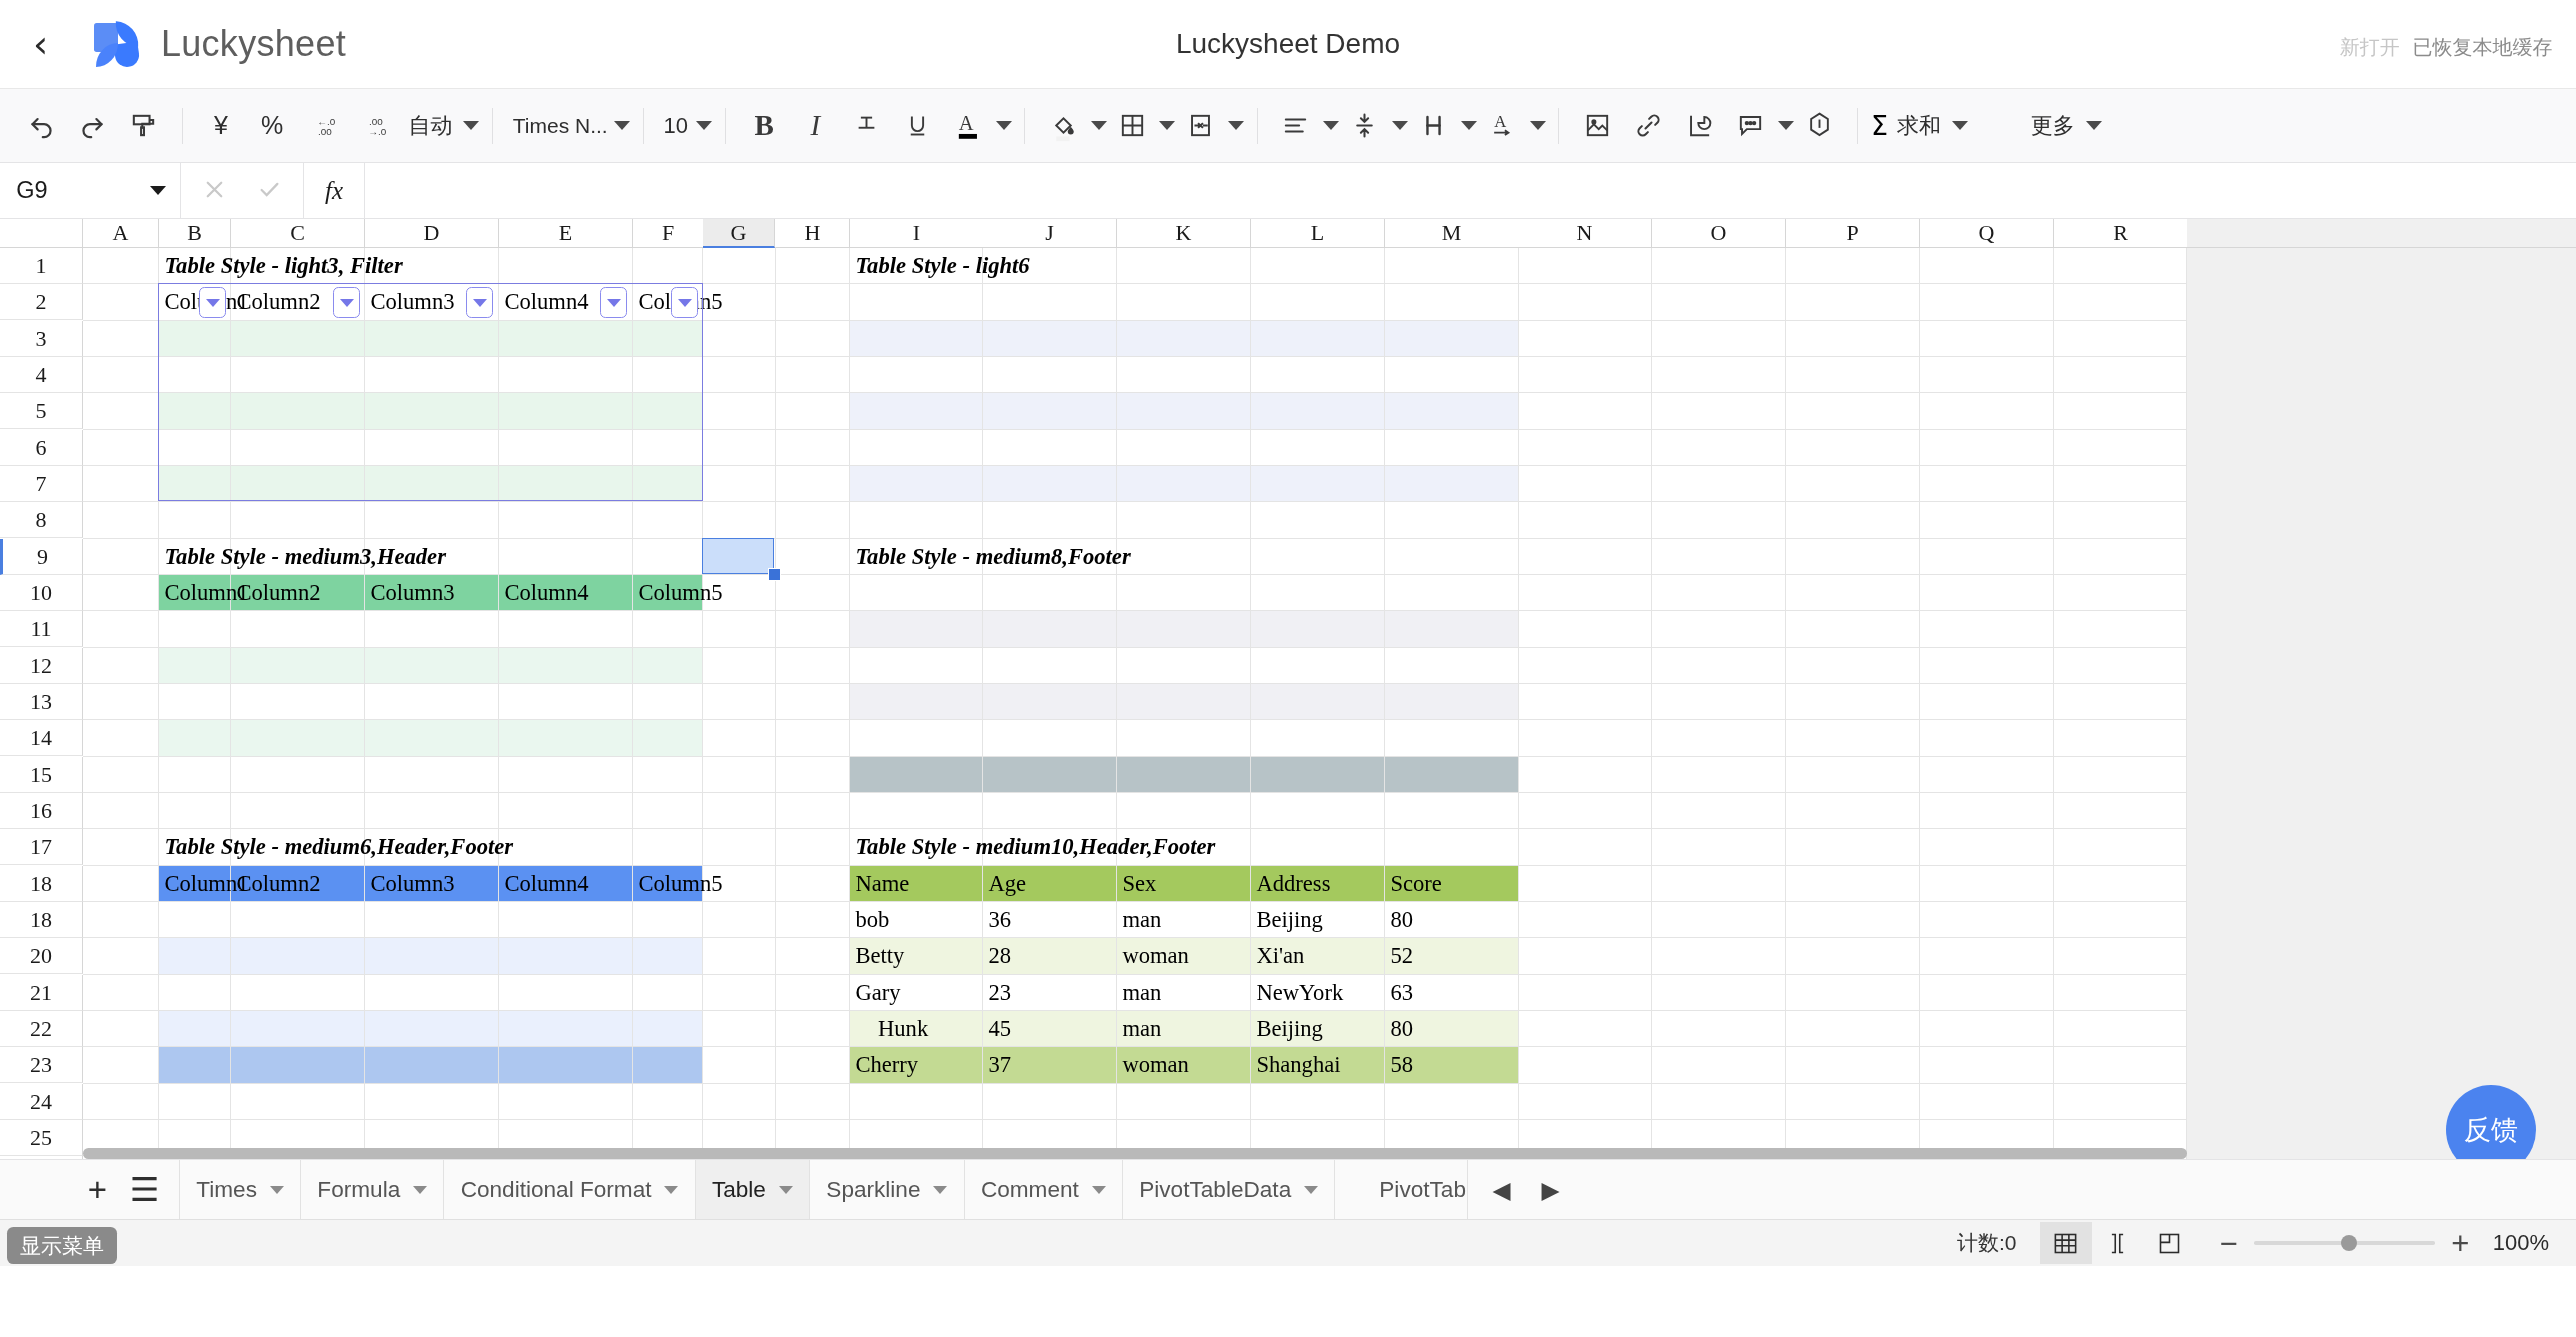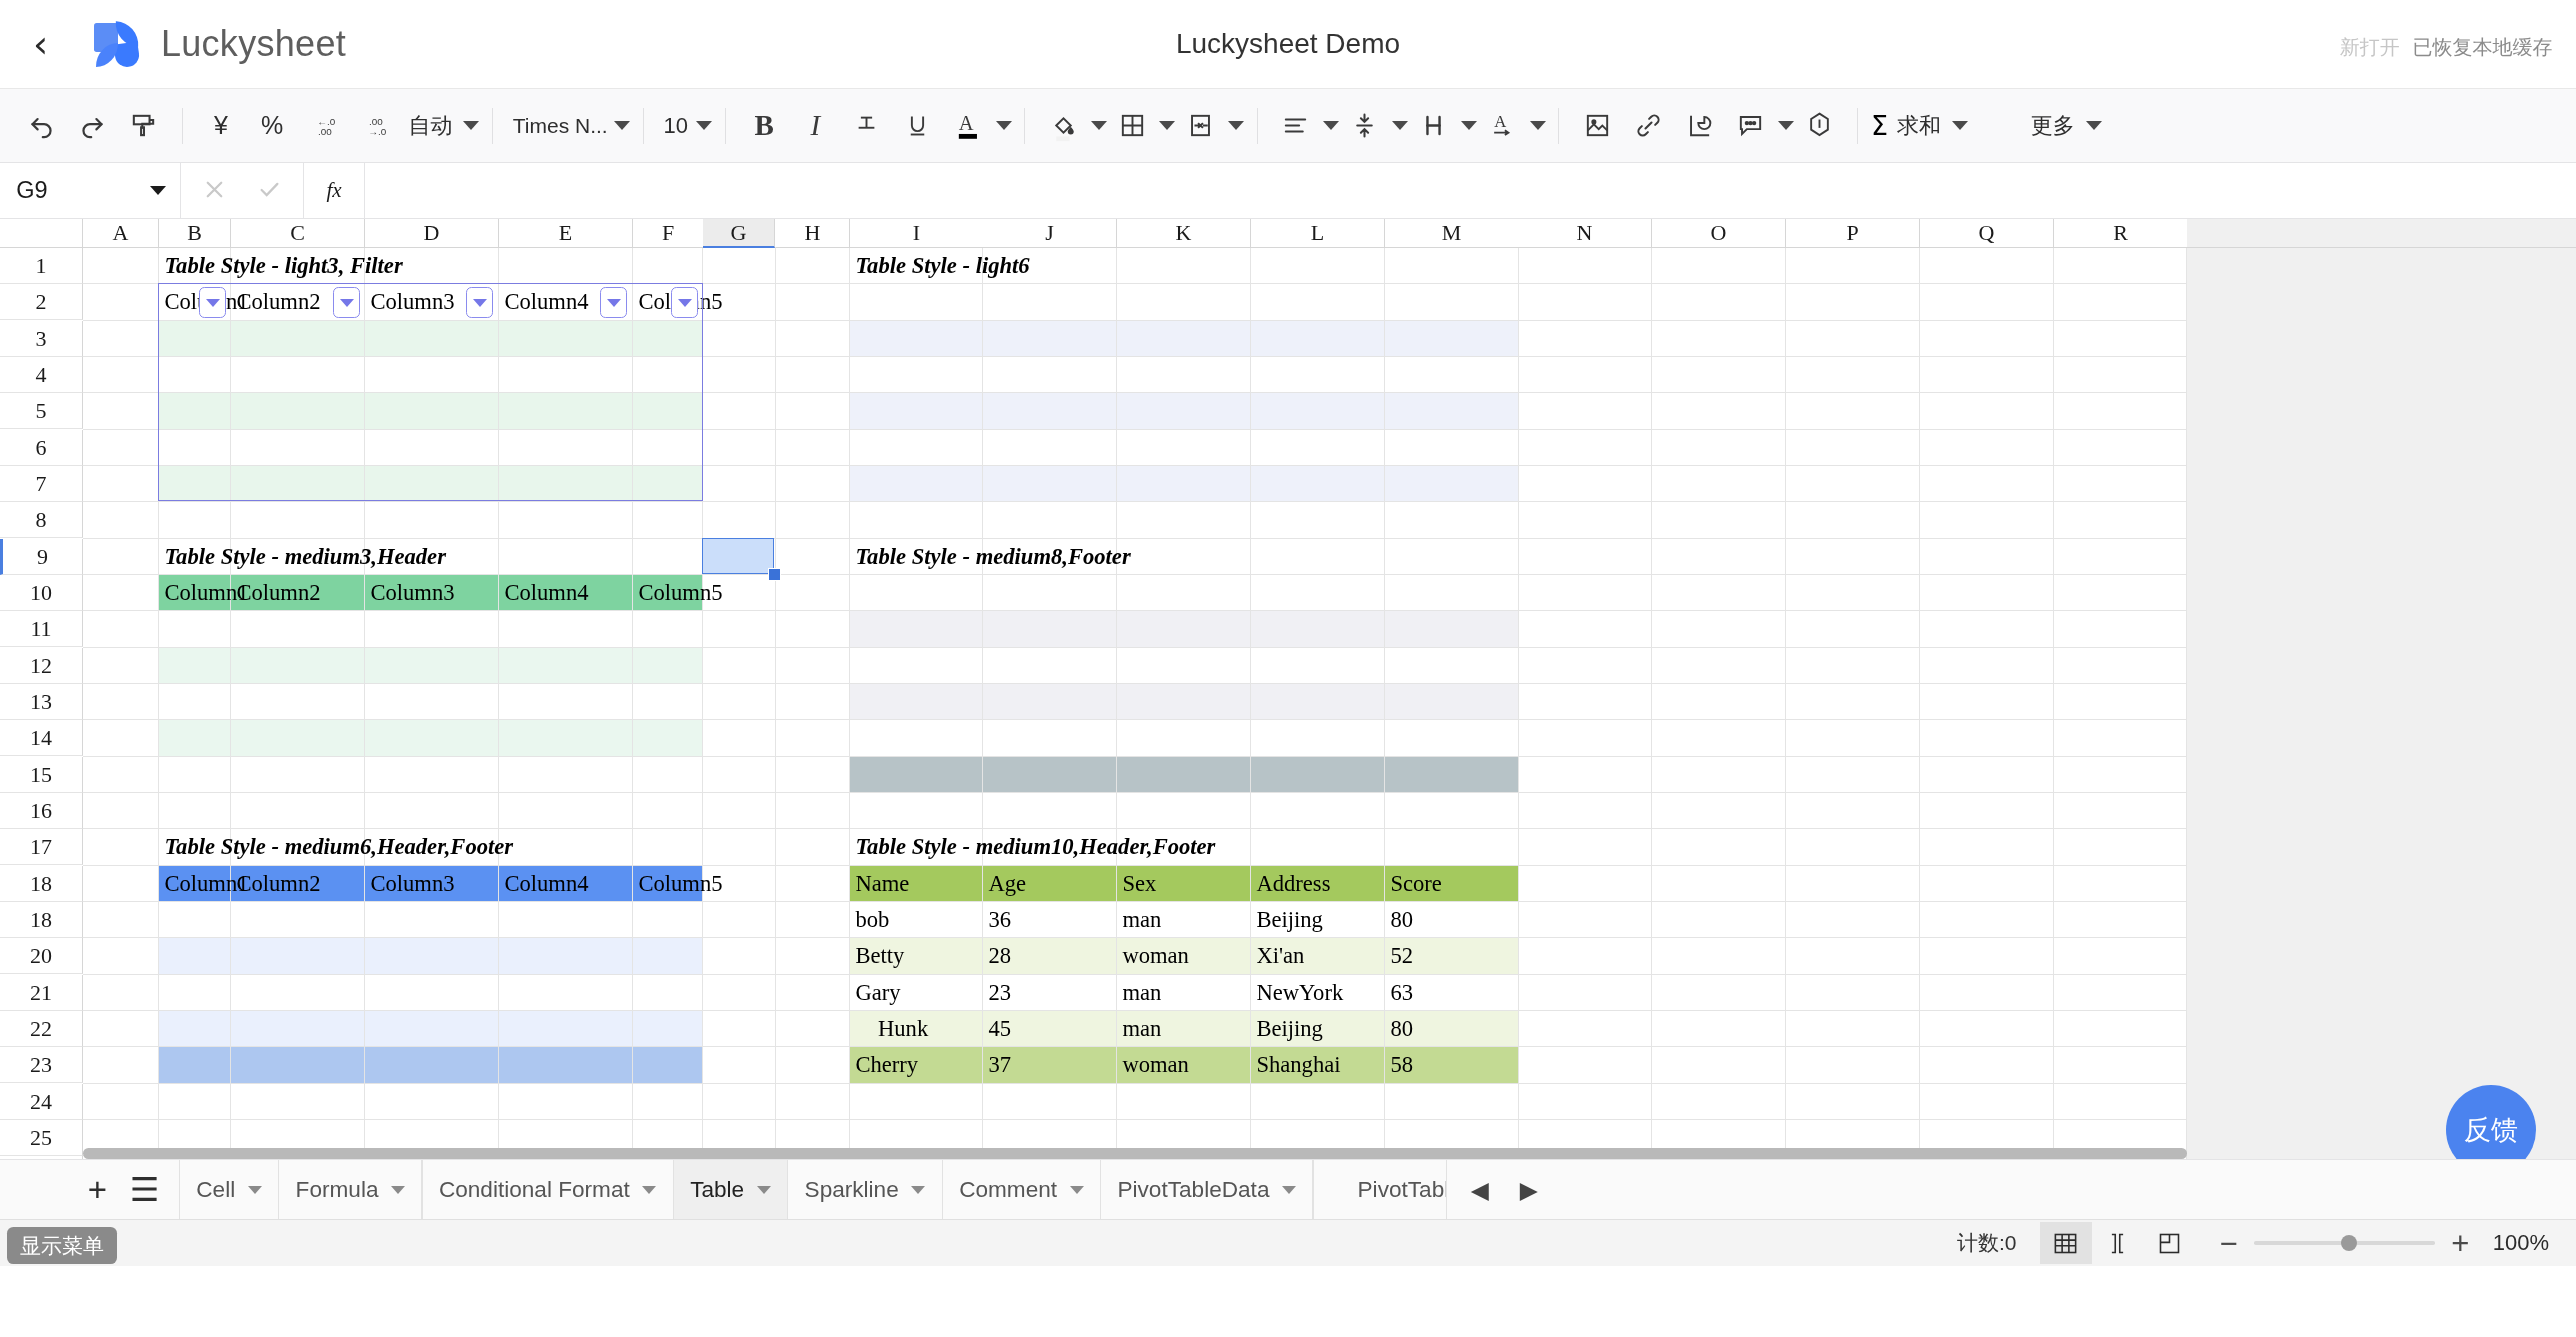--- a/index.html
+++ b/index.html
@@ -87,21 +87,21 @@
     border-right: 8.1px solid transparent; border-top: 9px solid #1b1b1b;
   }
   .fbar-actions {
     width: 123px; display: flex; align-items: center; justify-content: space-around;
     border-right: 0.9px solid #e4e4e6; padding: 0 5.4px;
   }
   .fx-cell {
     width: 61px; display: flex; align-items: center; justify-content: center;
     border-right: 0.9px solid #e4e4e6;
   }
-  .fx-glyph { font-family: "Liberation Serif", serif; font-style: italic; font-size: 21px; color: #1b1b1b; text-align: right; }
+  .fx-glyph { font-family: "Liberation Serif", serif; font-style: italic; font-size: 25px; color: #1b1b1b; text-align: right; }
   .fbar-input { flex: 1; }
 
   
   .grid-wrap { position: relative; height: 940px; background: #fff; overflow: hidden; }
   .grid { position: relative; width: 2576px; height: 940px; }
   .corner {
     position: absolute; left: 0; top: 0; width: 83px; height: 29px;
     background: #fff; border-right: 0.9px solid #d6d6d6; border-bottom: 0.9px solid #d6d6d6;
     z-index: 6;
   }
@@ -641,21 +641,21 @@
       <div class="scroll-x" style="width:2104px;"></div>
     </div>
   <div class="feedback">反馈</div>
 </div>
 
 <div class="sheetbar">
   <div class="sb-icon">+</div>
   <div class="sb-icon">☰</div>
   <div class="sb-tabs" id="sheettabs">
       <div class="sb-tab">
-        <span>Cell</span>
+        <span>Times</span>
         <span class="sb-caret"></span>
       </div>
       <div class="sb-tab">
         <span>Formula</span>
         <span class="sb-caret"></span>
       </div>
       <div class="sb-tab">
         <span>Conditional Format</span>
         <span class="sb-caret"></span>
       </div>

